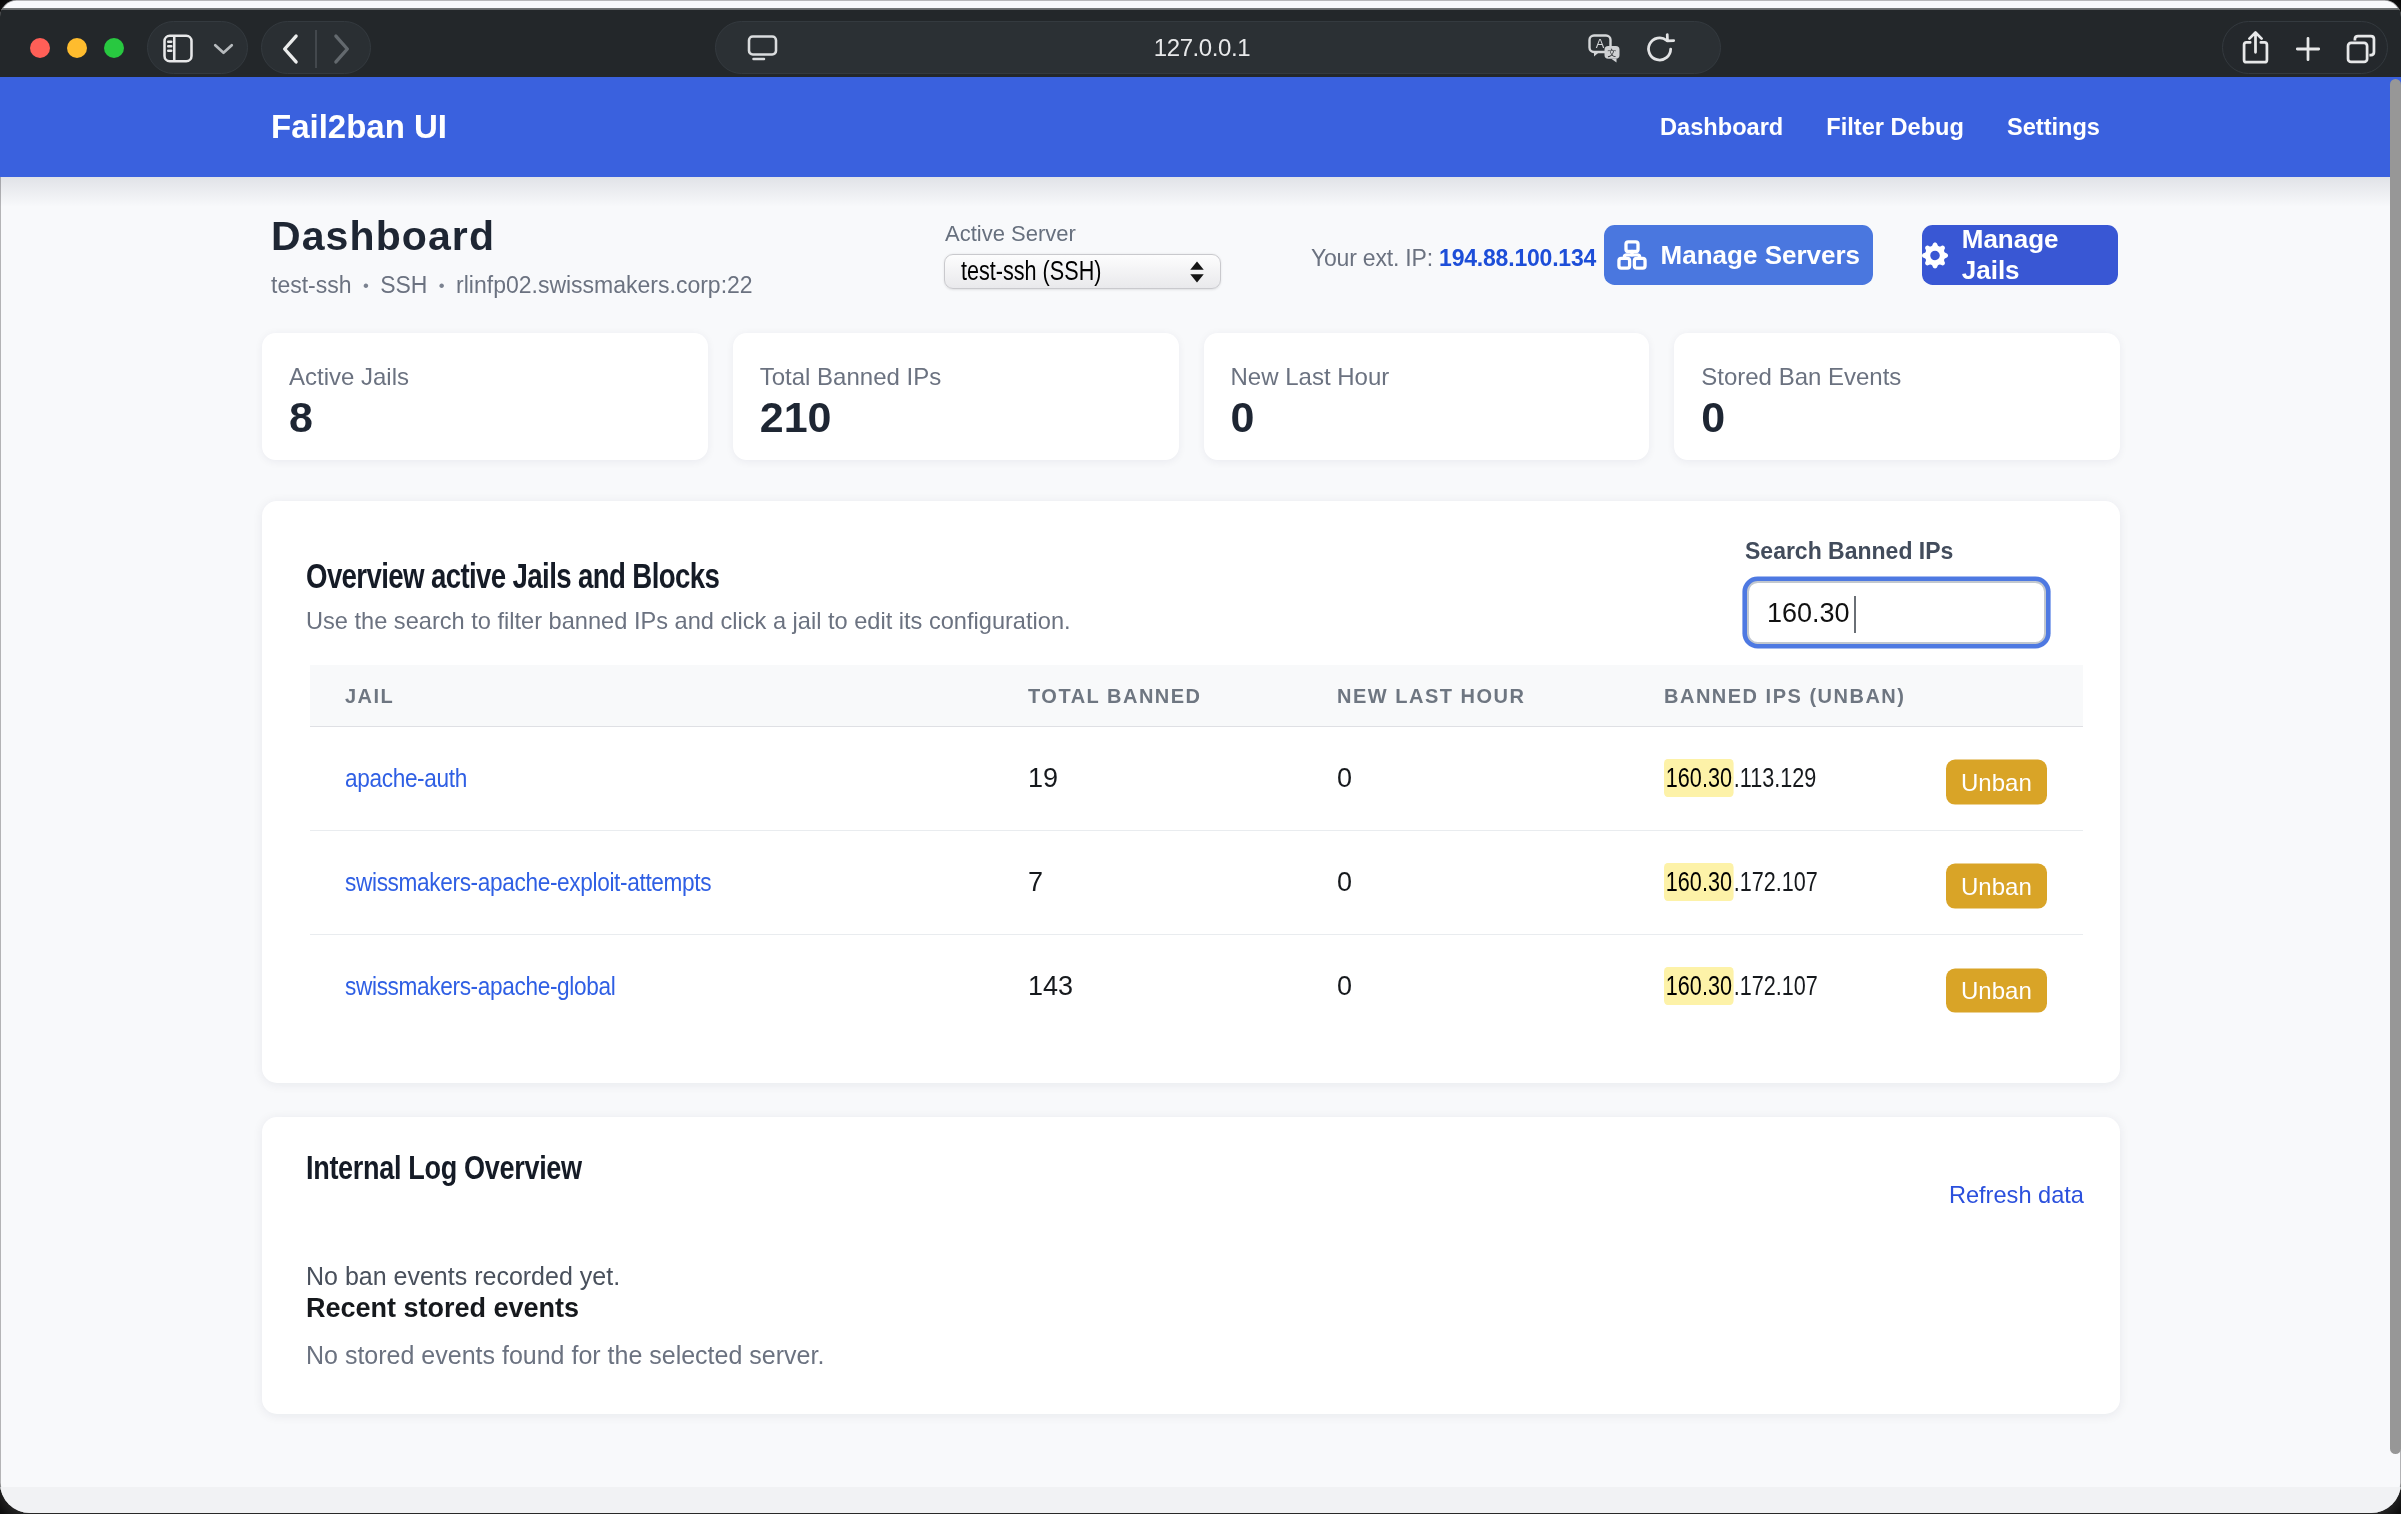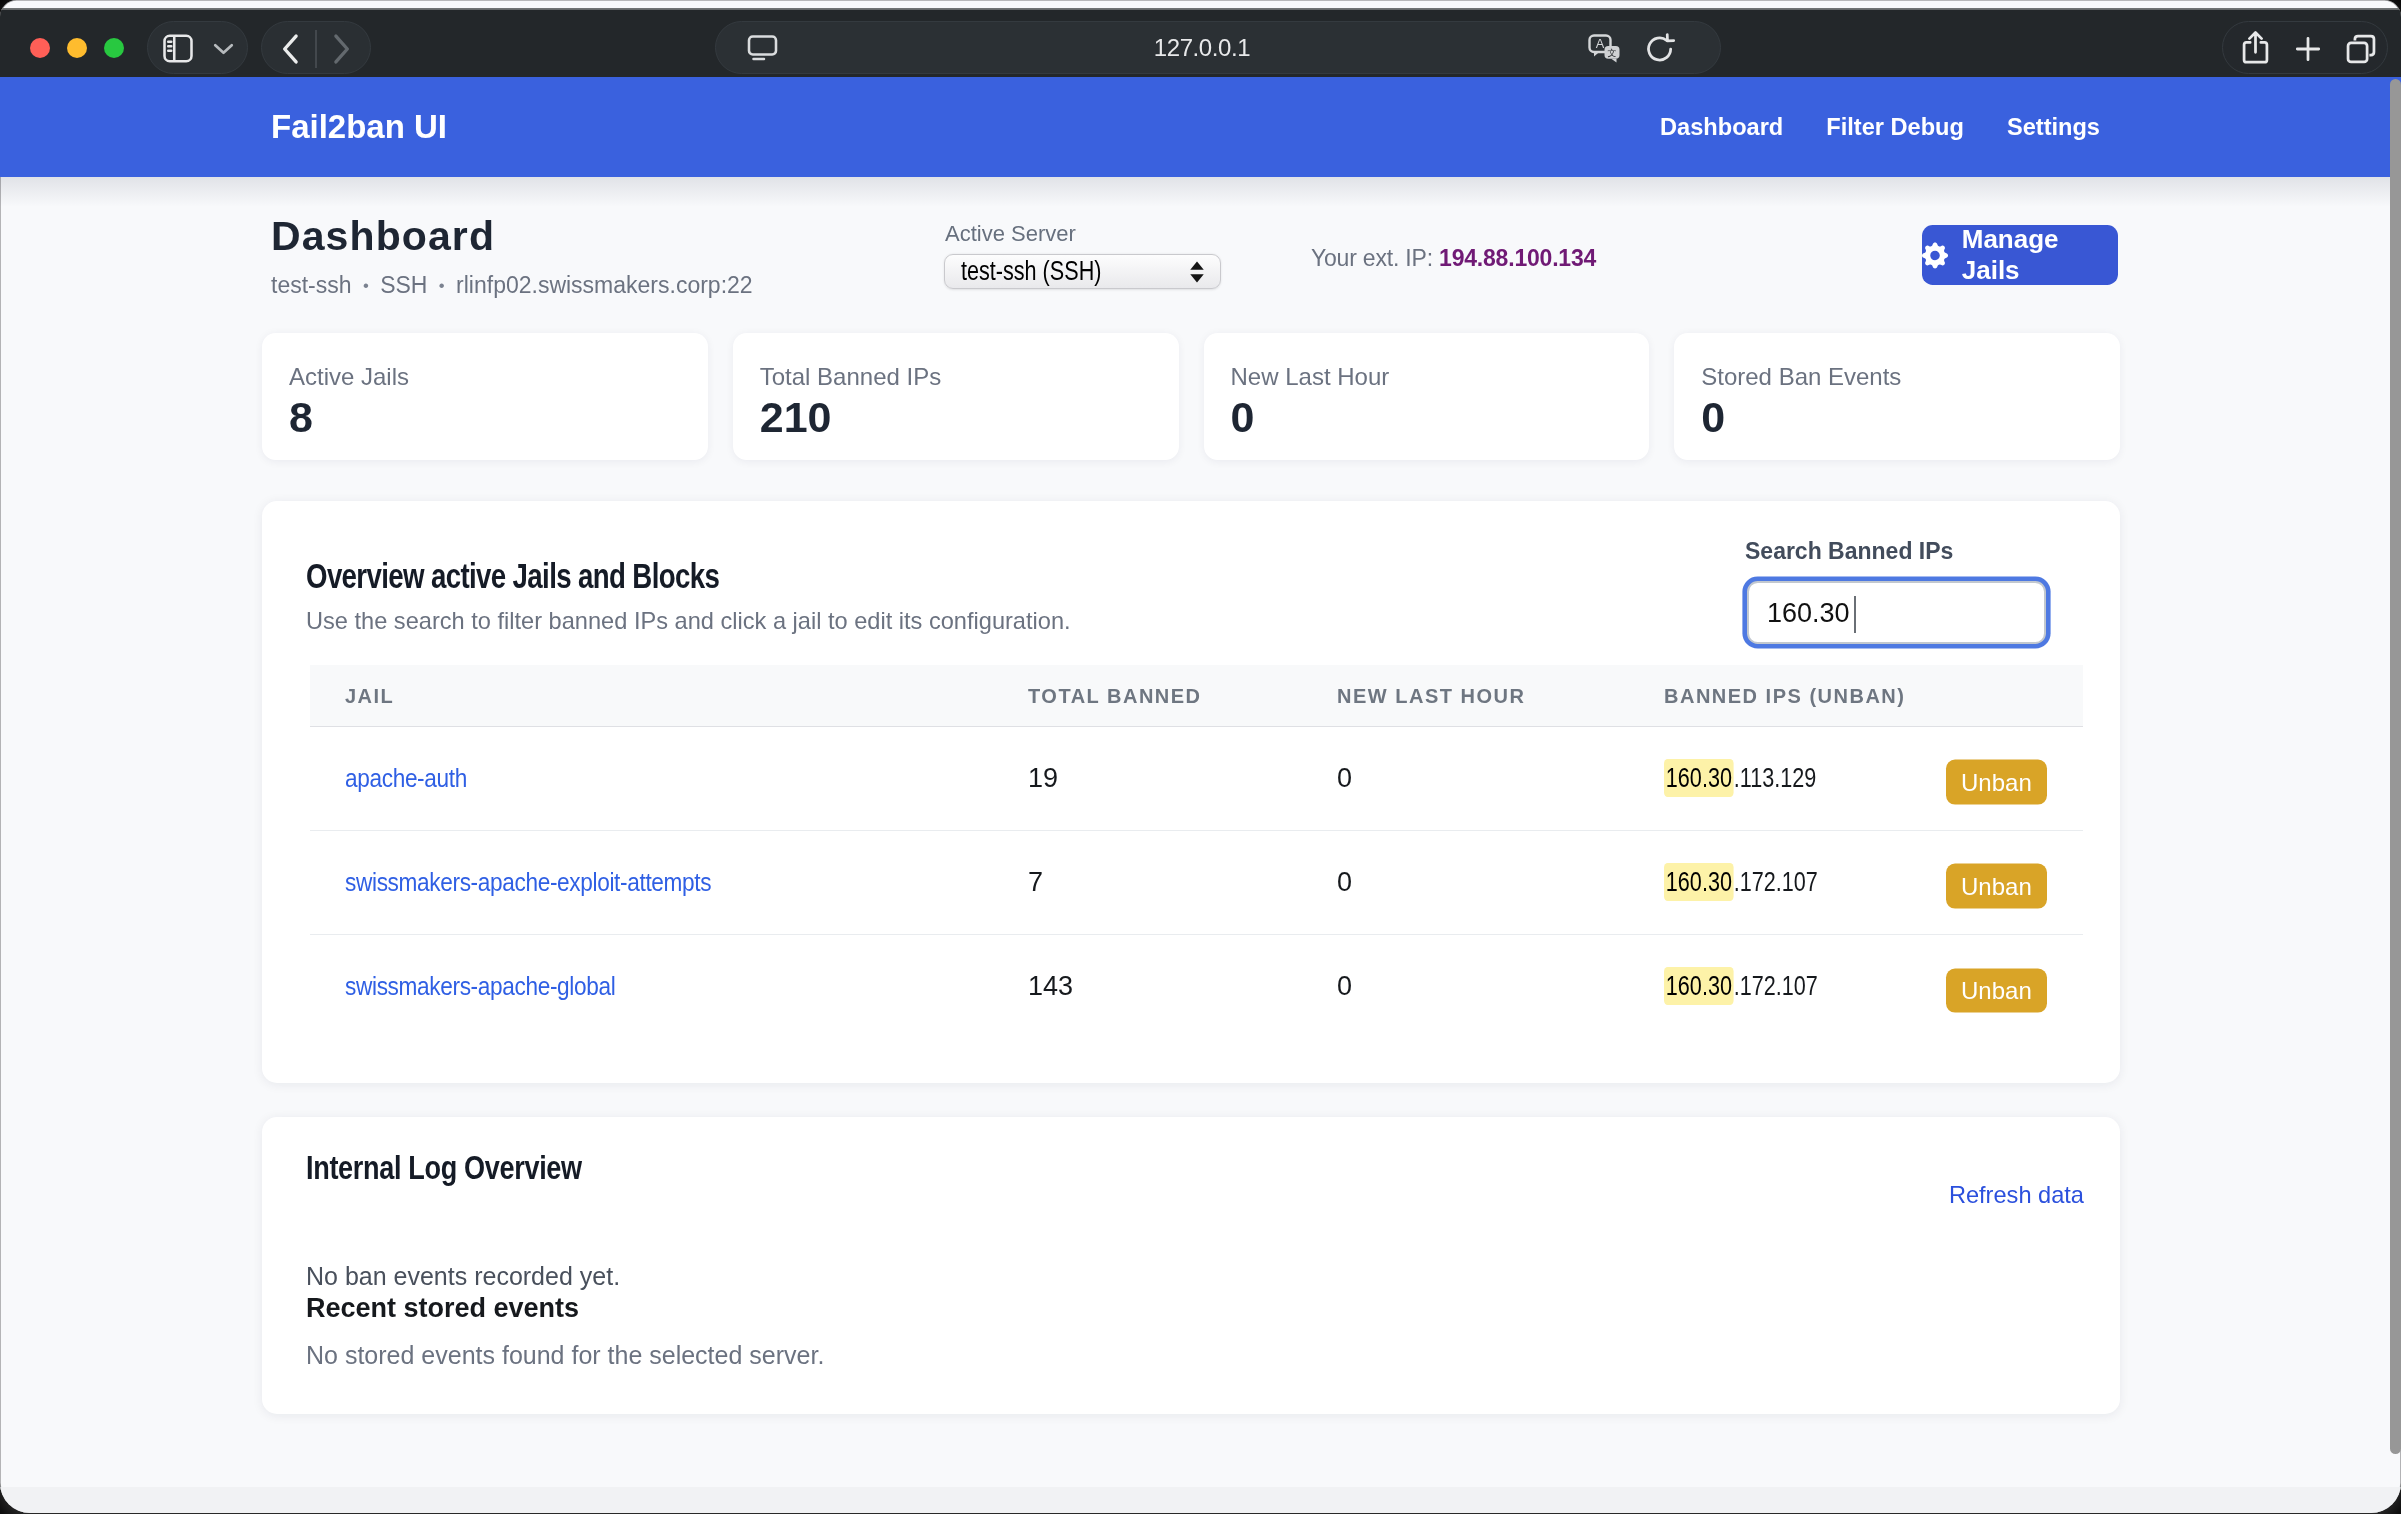--- a/index.html
+++ b/index.html
@@ -32,21 +32,21 @@
   .h1 { position:absolute; left:271px; top:213px; font-size:41px; font-weight:bold; color:#1e2633; letter-spacing:1.1px; }
   .sub { position:absolute; left:271px; top:272px; font-size:23px; color:#6b7280; }
   .sub .dot { display:inline-block; margin:0 11.4px; font-size:16.7px; vertical-align:2.3px; color:#7b8290; }
   .aslabel { position:absolute; left:945px; top:221px; font-size:22px; color:#67707e; }
   .select { position:absolute; left:944px; top:254px; width:277px; height:35px; border-radius:9px;
     background:linear-gradient(#fdfdfd,#e9e9ec); border:1.5px solid #c9c9cd; box-shadow:0 0.8px 2.3px rgba(0,0,0,0.10);
     display:flex; align-items:center; }
   .select .txt { margin-left:16px; font-size:27px; color:#000; display:inline-block; transform:scaleX(0.8); transform-origin:0 50%; white-space:nowrap; }
   .select .arrows { position:absolute; right:13.7px; top:5.3px; }
   .extip { position:absolute; left:1311px; top:245px; font-size:23px; color:#6b7280; letter-spacing:-0.2px; }
-  .extip b { color:#701a75; }
+  .extip b { color:#1d4ed8; }
   .btn { position:absolute; top:225px; height:60px; border-radius:10.7px; color:#fff; font-size:26px; font-weight:bold;
     display:flex; align-items:center; justify-content:center; gap:13.7px; }
   .btn.ms { left:1604px; width:269px; background:#4a77df; }
   .btn.mj { left:1890px; width:196px; background:#3957d4;margin-left:32px; }
   
   .stats { position:absolute; left:262px; top:333px; width:1858px; display:grid; grid-template-columns:repeat(4,1fr); gap:25px; }
   .scard { height:127px; background:#fff; border-radius:13.7px; box-shadow:0 1.5px 9px rgba(15,25,60,0.06); padding:30px 27px 0 27px; }
   .scard .lab { font-size:24px; color:#6b7280; }
   .scard .val { font-size:43px; font-weight:bold; color:#1e2633; margin-top:2.3px; }
   
@@ -160,20 +160,27 @@
     <div class="sub">test-ssh<span class="dot">•</span>SSH<span class="dot">•</span>rlinfp02.swissmakers.corp:22</div>
     <div class="aslabel">Active Server</div>
     <div class="select">
       <span class="txt">test-ssh (SSH)</span>
       <svg class="arrows" width="18" height="24" viewBox="0 0 24 32">
         <path d="M12 2 L21 13 L3 13 Z" fill="#151515"></path>
         <path d="M12 30 L21 19 L3 19 Z" fill="#151515"></path>
       </svg>
     </div>
     <div class="extip">Your ext. IP: <b>194.88.100.134</b></div>
+    <div class="btn ms"><svg width="30" height="30" viewBox="0 0 40 40" fill="none" stroke="#fff" stroke-width="4.4" stroke-linejoin="round" stroke-linecap="round">
+      <rect x="12" y="2.4" width="16" height="12.8" rx="3"></rect>
+      <path d="M20 15.2 V19.8"></path>
+      <path d="M9.7 24.6 V23 Q9.7 19.8 13.2 19.8 H26.8 Q30.3 19.8 30.3 23 V24.6"></path>
+      <rect x="2.6" y="24.6" width="14.2" height="12.8" rx="3"></rect>
+      <rect x="23.2" y="24.6" width="14.2" height="12.8" rx="3"></rect>
+    </svg>Manage Servers</div>
     <div class="btn mj"><svg width="27" height="27" viewBox="0 0 16 16" fill="#fff">
       <path d="M9.405 1.05c-.413-1.4-2.397-1.4-2.81 0l-.1.34a1.464 1.464 0 0 1-2.105.872l-.31-.17c-1.283-.698-2.686.705-1.987 1.987l.169.311c.446.82.023 1.841-.872 2.105l-.34.1c-1.4.413-1.4 2.397 0 2.81l.34.1a1.464 1.464 0 0 1 .872 2.105l-.17.31c-.698 1.283.705 2.686 1.987 1.987l.311-.169a1.464 1.464 0 0 1 2.105.872l.1.34c.413 1.4 2.397 1.4 2.81 0l.1-.34a1.464 1.464 0 0 1 2.105-.872l.31.17c1.283.698 2.686-.705 1.987-1.987l-.169-.311a1.464 1.464 0 0 1 .872-2.105l.34-.1c1.4-.413 1.4-2.397 0-2.81l-.34-.1a1.464 1.464 0 0 1-.872-2.105l.17-.31c.698-1.283-.705-2.686-1.987-1.987l-.311.169a1.464 1.464 0 0 1-2.105-.872l-.1-.34zM8 10.93a2.929 2.929 0 1 1 0-5.86 2.929 2.929 0 0 1 0 5.858z"></path>
     </svg>Manage Jails</div>
 
     <div class="stats">
       <div class="scard">
         <div class="lab">Active Jails</div>
         <div class="val">8</div>
       </div>
       <div class="scard">

